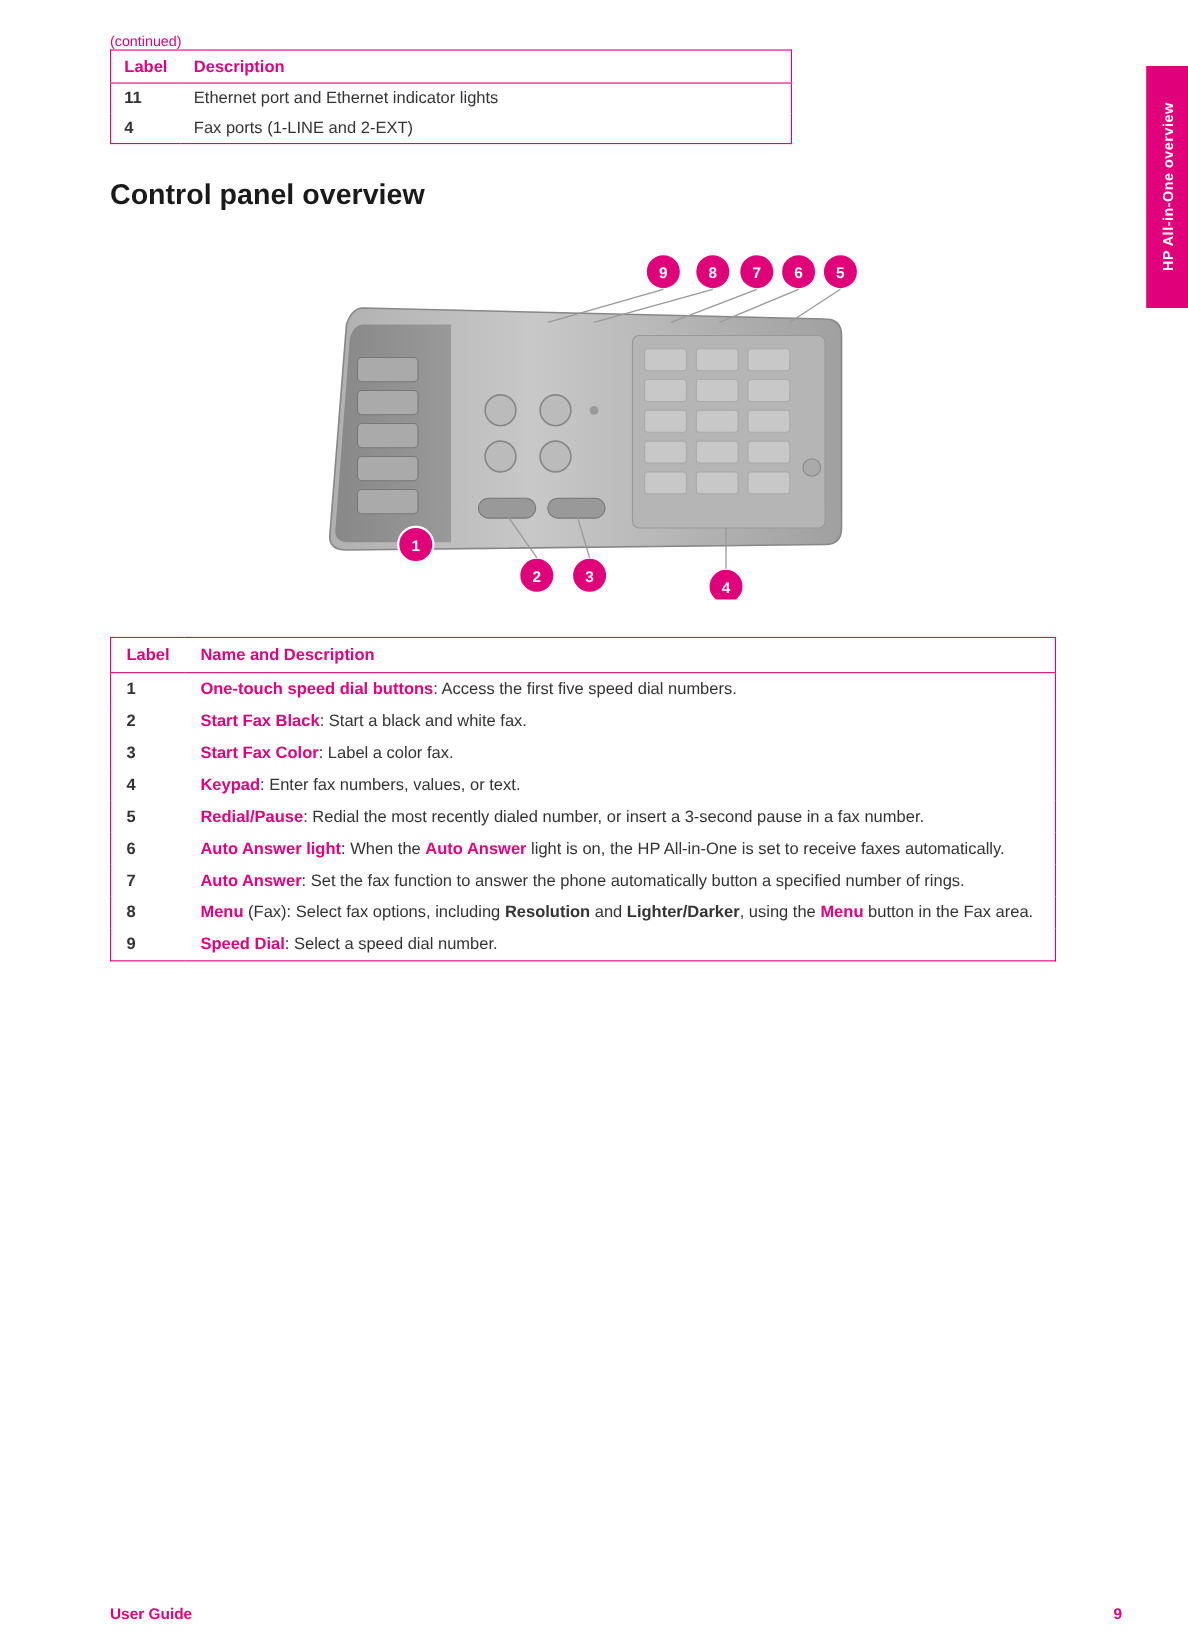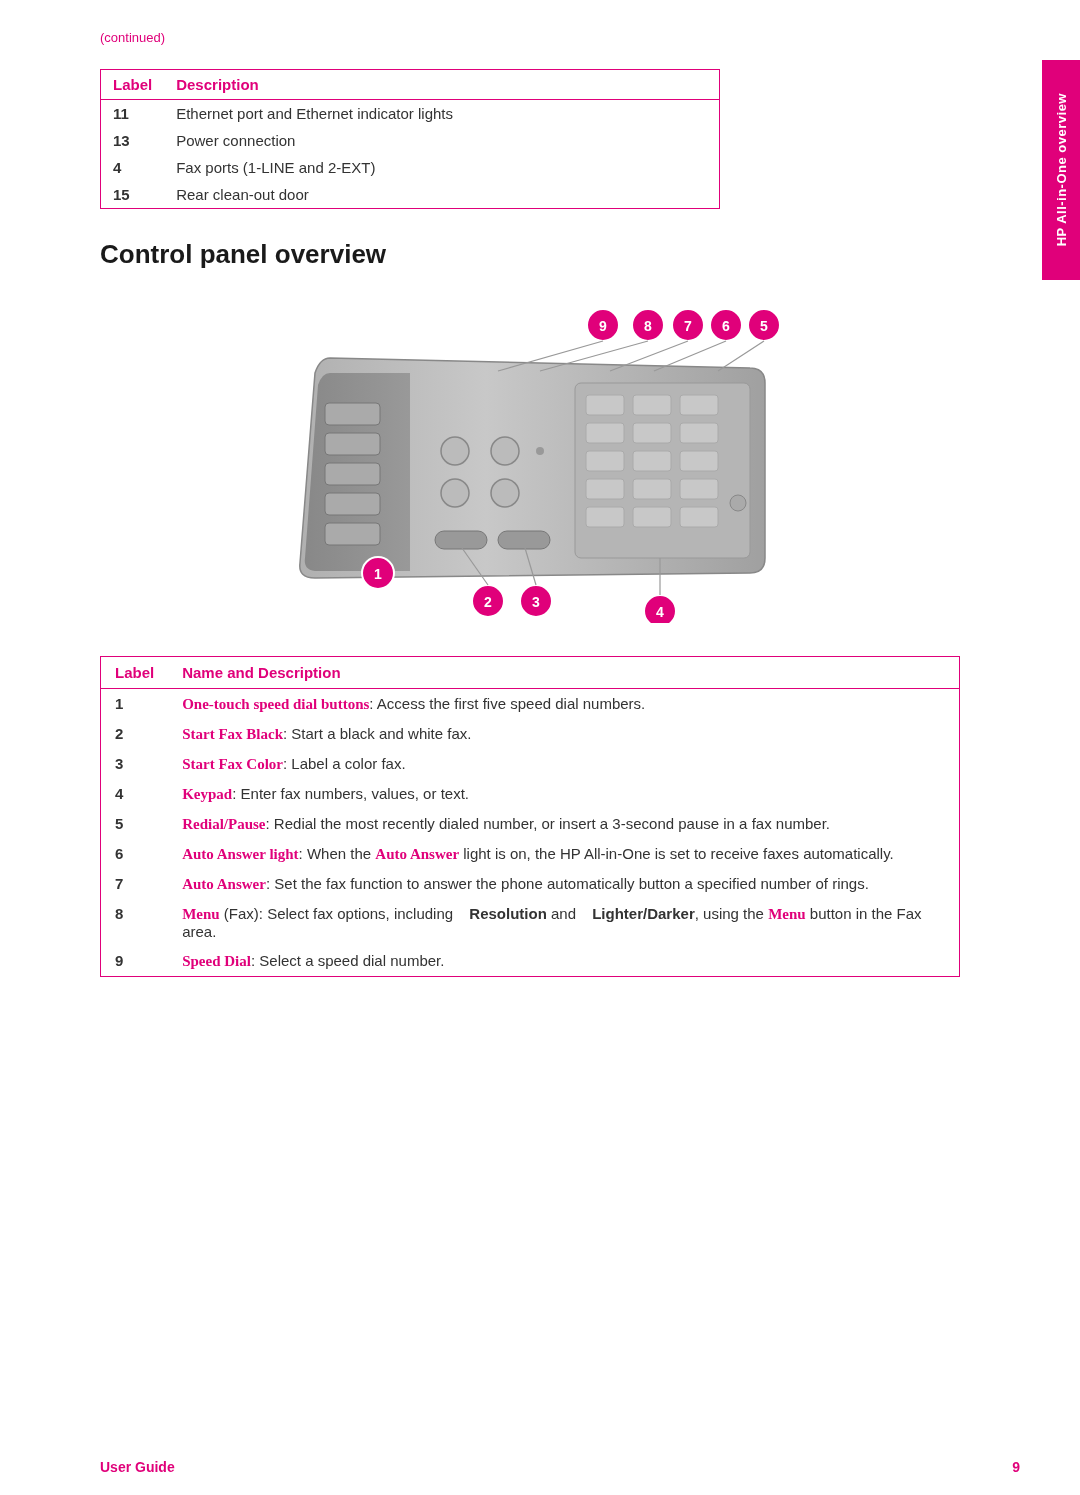--- a/index.html
+++ b/index.html
@@ -46,21 +46,21 @@
     
     .main-content {
       padding: 30px 80px 40px 100px;
       padding-right: 120px;
     }
 
     
     .continued {
       color: #e0007a;
       font-size: 13px;
-      margin-bottom: 24px;
+      margin-bottom: 0;
     }
 
     
     .top-table {
       border: 1px solid #e0007a;
       width: 620px;
       border-collapse: collapse;
       margin-bottom: 30px;
     }
     .top-table th {
@@ -126,25 +126,23 @@
     .bottom-table tr td:first-child {
       font-weight: bold;
       width: 55px;
     }
     .bottom-table tr:not(:last-child) td {
       border-bottom: none;
     }
     .highlight {
       color: #e0007a;
       font-weight: bold;
-      font-family: Liberation Serif, serif;
     }
     .bold-black {
       font-weight: bold;
-      margin-left: 12px;
     }
 
     
     .footer {
       position: absolute;
       bottom: 20px;
       left: 100px;
       right: 60px;
       display: flex;
       justify-content: space-between;
@@ -179,30 +177,22 @@
           <th>Label</th>
           <th>Description</th>
         </tr>
       </thead>
       <tbody>
         <tr>
           <td><strong>11</strong></td>
           <td>Ethernet port and Ethernet indicator lights</td>
         </tr>
         <tr>
-          <td><strong>13</strong></td>
-          <td>Power connection</td>
-        </tr>
-        <tr>
           <td><strong>4</strong></td>
           <td>Fax ports (1-LINE and 2-EXT)</td>
-        </tr>
-        <tr>
-          <td><strong>15</strong></td>
-          <td>Rear clean-out door</td>
         </tr>
       </tbody>
     </table>
 
     <h2 class="section-heading">Control panel overview</h2>
 
     <div class="diagram-container">
       <svg class="panel-svg" viewBox="0 0 520 320">
 
         <defs>

